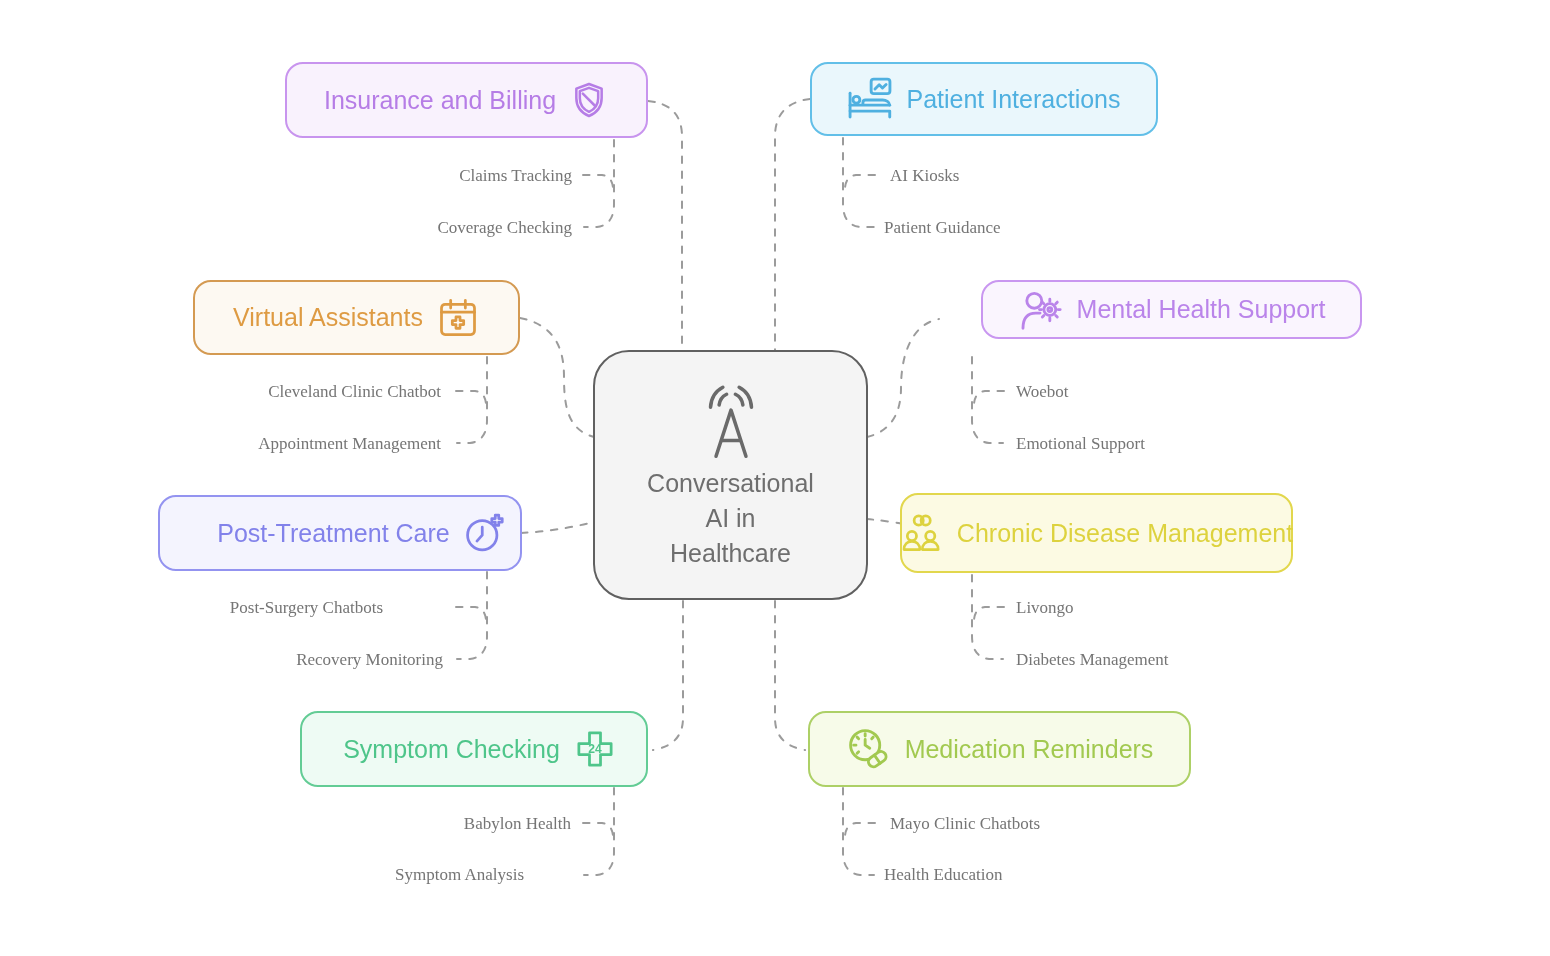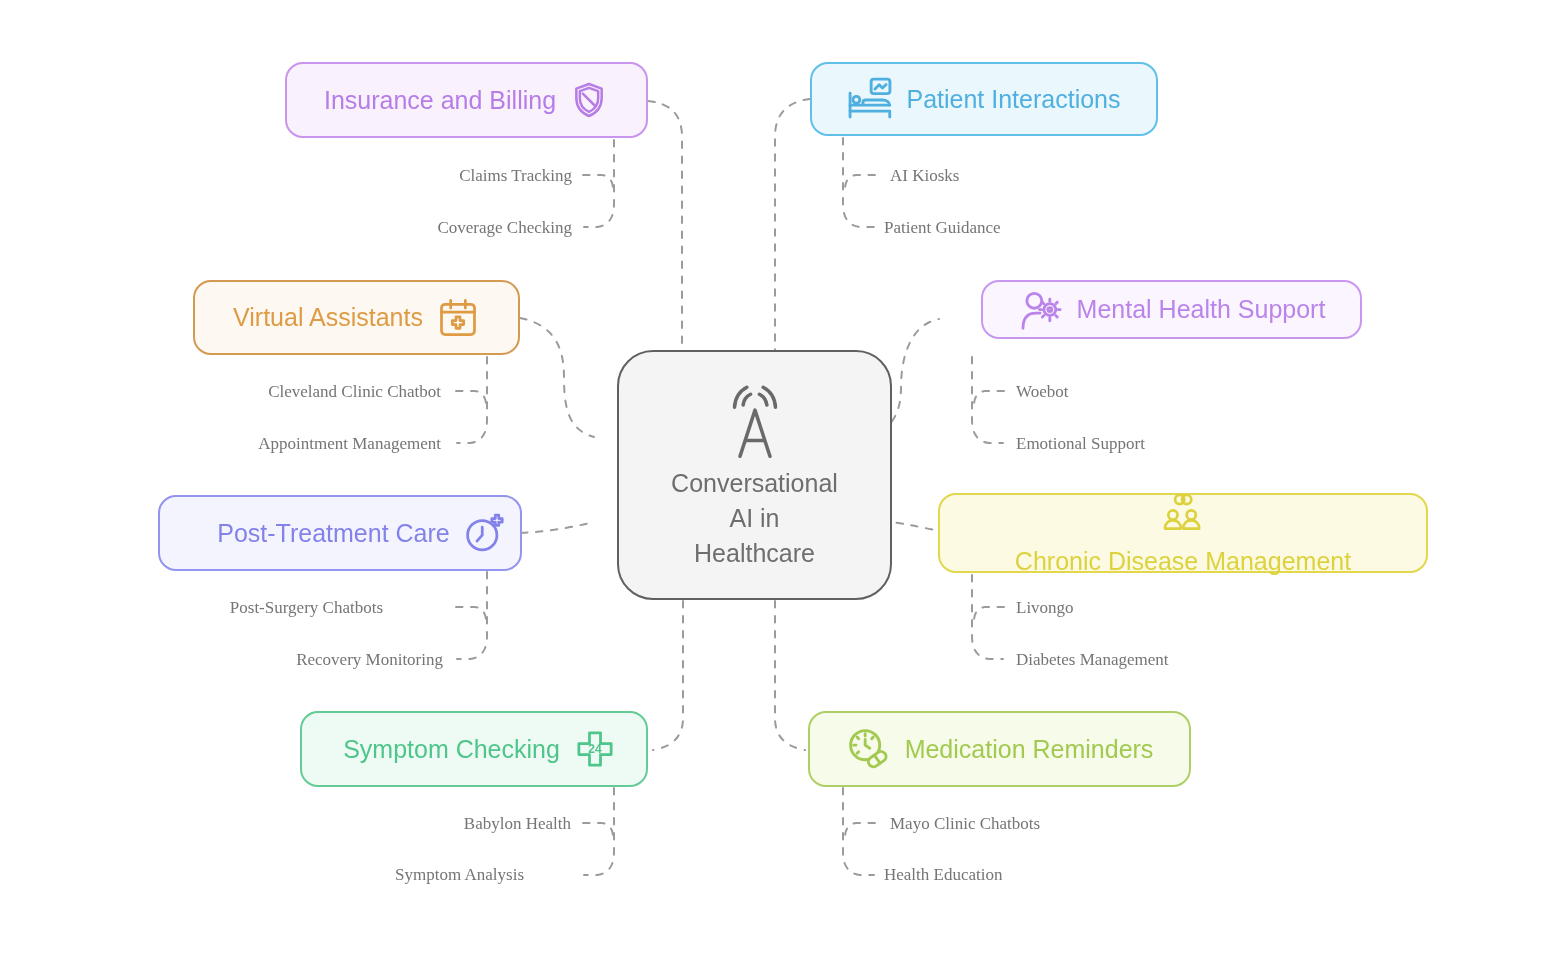--- a/index.html
+++ b/index.html
@@ -19,21 +19,20 @@
   .child{
     position:absolute;z-index:2;font-size:17px;line-height:30px;color:var(--child-color,#757575);
     white-space:nowrap;
     font-family:Liberation Serif, serif;
   }
   .center{
     position:absolute;z-index:2;left:593px;top:350px;width:275px;height:250px;
     background:var(--bg,#f4f4f4);border:2.5px solid var(--border,#606060);border-radius:36px;
     display:flex;flex-direction:column;align-items:center;justify-content:center;gap:6px;
     box-sizing:border-box;
-    margin-left:24px;
   }
   .center-text{font-size:25px;line-height:35px;color:var(--text,#6e6e6e);text-align:center;}
 </style>
 </head>
 <body>
 
 <div id="canvas" style="--child-color: #757575;">
 
   <svg id="connectors" width="1550" height="956" viewBox="0 0 1550 956" fill="none" stroke-width="2" stroke-linecap="round">
 
@@ -155,21 +154,21 @@
       <svg width="44" height="44" viewBox="0 0 24 24" fill="none" stroke="currentColor" stroke-width="1.5" stroke-linecap="round" stroke-linejoin="round">
         <circle cx="10.5" cy="13.2" r="8"></circle>
         <path d="M10.5 8.8 V13.2 L7.6 16.4"></path>
         <path d="M17.6 2.2 h1.9 v1.9 h1.9 v1.9 h-1.9 v1.9 h-1.9 v-1.9 h-1.9 v-1.9 h1.9 Z"></path>
       </svg>
     </span>
   </div>
   <div class="child" style="right:1167px;top:593px;text-align:right">Post-Surgery Chatbots</div>
   <div class="child" style="right:1107px;top:645px;text-align:right">Recovery Monitoring</div>
 
-  <div class="box" style="left: 938px; top: 493px; width: 490px; height: 80px; flex-direction: column; --bg: #fcfae3; --border: #e2d74d; --text: #ddd23e;">
+  <div class="box" style="left: 900px; top: 493px; width: 393px; height: 80px; --bg: #fcfae3; --border: #e2d74d; --text: #ddd23e;">
     <span class="icon">
       <svg width="44" height="44" viewBox="0 0 24 24" fill="none" stroke="currentColor" stroke-width="1.5" stroke-linecap="round" stroke-linejoin="round">
         <circle cx="10.2" cy="5.2" r="2.5"></circle>
         <circle cx="14" cy="5.2" r="2.5"></circle>
         <circle cx="6.5" cy="13.6" r="2.5"></circle>
         <path d="M2.2 21 C2.2 18 4.1 16.6 6.5 16.6 C8.9 16.6 10.8 18 10.8 21 Z"></path>
         <circle cx="16.5" cy="13.6" r="2.5"></circle>
         <path d="M12.2 21 C12.2 18 14.1 16.6 16.5 16.6 C18.9 16.6 20.8 18 20.8 21 Z"></path>
       </svg>
     </span>

